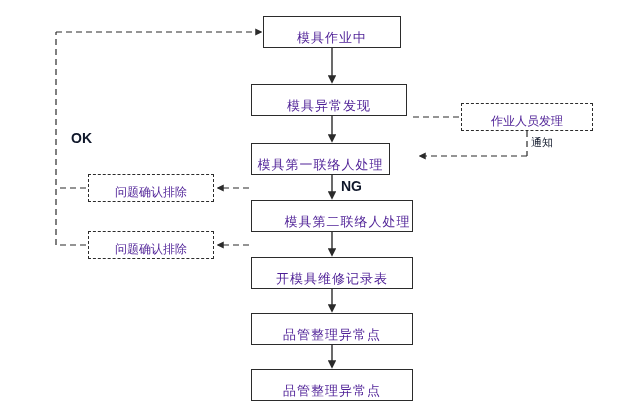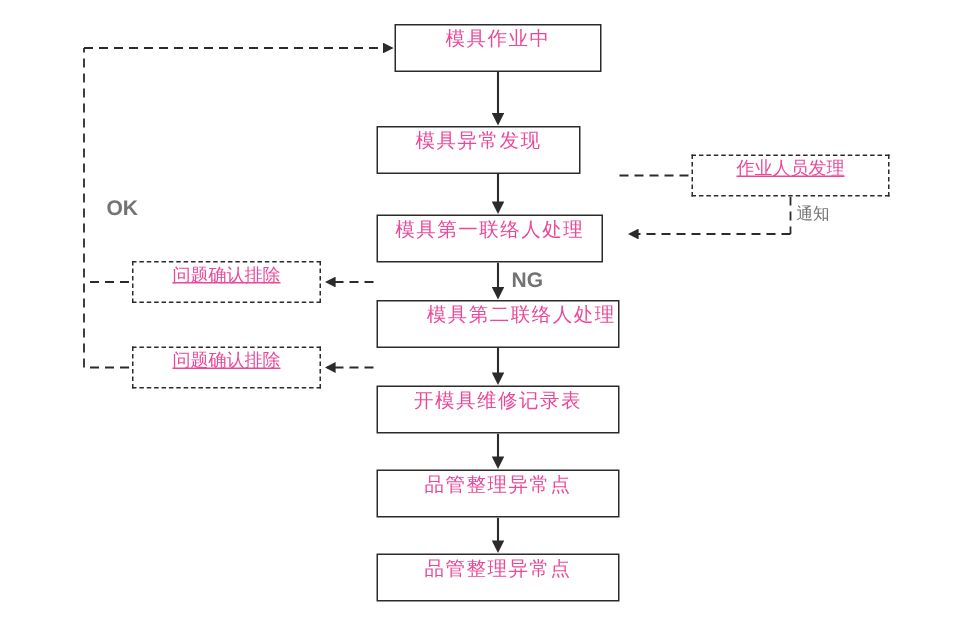--- a/index.html
+++ b/index.html
@@ -16,37 +16,36 @@
     height: 411px;
     background: #ffffff;
     overflow: hidden;
   }
   .node {
     position: absolute;
     box-sizing: border-box;
     border: 1px solid #2b2b2b;
     background: #ffffff;
     display: flex;
-    align-items: flex-start;
+    align-items: flex-end;
     justify-content: center;
     font-size: 13px;
-    color: #ec4899;
+    color: #4c1d95;
     letter-spacing: 1px;
     white-space: nowrap;
   }
   .node.dashed {
     border: 1px dashed #2b2b2b;
     font-size: 12px;
     letter-spacing: 0px;
-    text-decoration: underline;
   }
   .label {
     position: absolute;
     font-size: 13px;
-    color: #737373;
+    color: #0f172a;
     white-space: nowrap;
   }
   .label.bold {
     font-weight: bold;
     font-size: 14px;
   }
   .label.small {
     font-size: 11px;
   }
   svg.lines {
@@ -87,24 +86,24 @@
 
     <line x1="527" y1="131" x2="527" y2="156" stroke="#2b2b2b" stroke-width="1.2" stroke-dasharray="6 4"></line>
     <line x1="527" y1="156" x2="420" y2="156" stroke="#2b2b2b" stroke-width="1.2" stroke-dasharray="6 4" marker-end="url(#arrow)"></line>
 
     <line x1="413" y1="117" x2="459" y2="117" stroke="#2b2b2b" stroke-width="1.2" stroke-dasharray="6 4"></line>
   </svg>
 
   <div class="node" style="left:263px;top:16px;width:138px;height:32px;">
     <span>模具作业中</span>
   </div>
-  <div class="node" style="left:251px;top:84px;width:136px;height:32px;">
+  <div class="node" style="left:251px;top:84px;width:156px;height:32px;">
     <span>模具异常发现</span>
   </div>
-  <div class="node" style="left:251px;top:143px;width:151px;height:32px;">
+  <div class="node" style="left:251px;top:143px;width:139px;height:32px;">
     <span>模具第一联络人处理</span>
   </div>
   <div class="node" style="left:251px;top:200px;width:162px;height:32px;padding-left:31px;">
     <span>模具第二联络人处理</span>
   </div>
   <div class="node" style="left:251px;top:313px;width:162px;height:32px;">
     <span>品管整理异常点</span>
   </div>
   <div class="node" style="left:251px;top:257px;width:162px;height:32px;">
     <span>开模具维修记录表</span>

